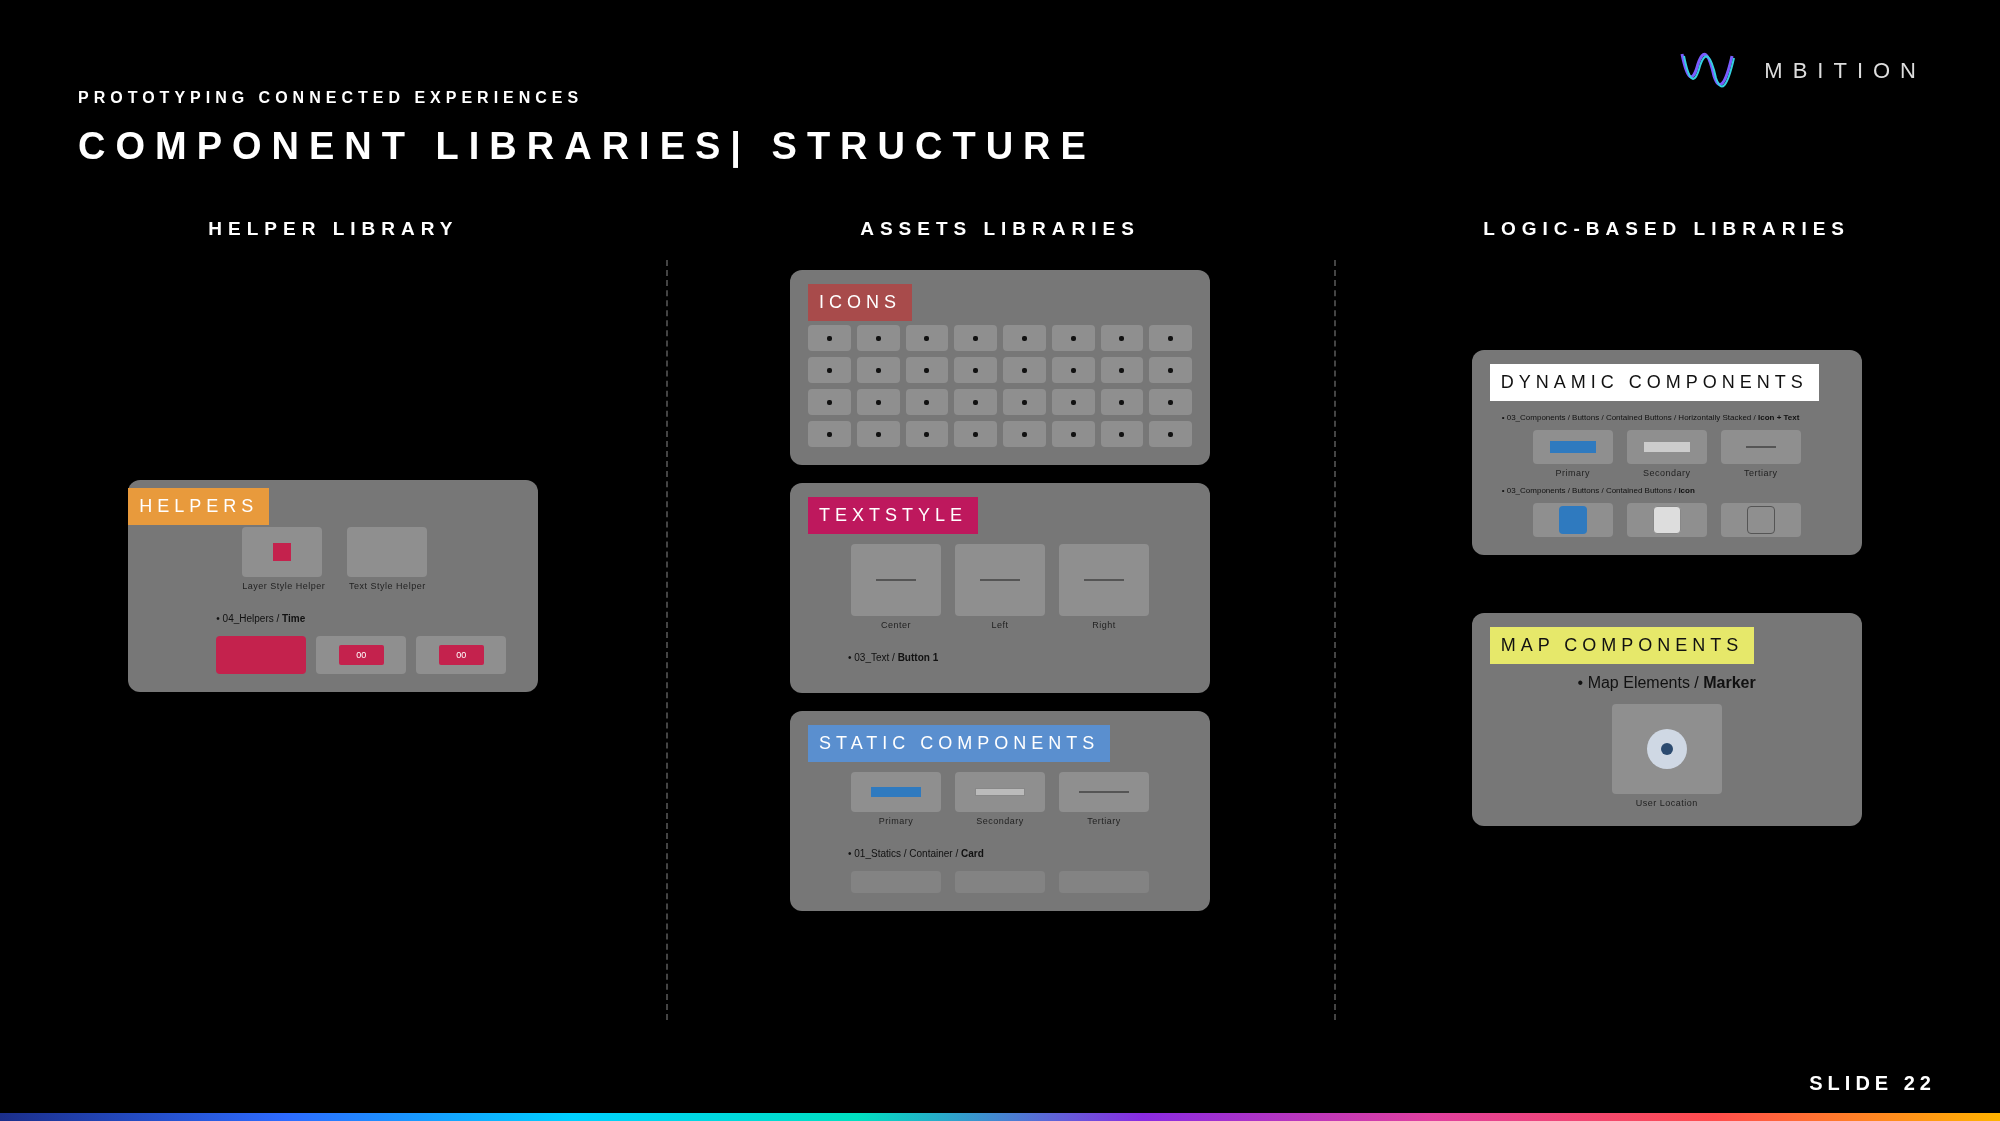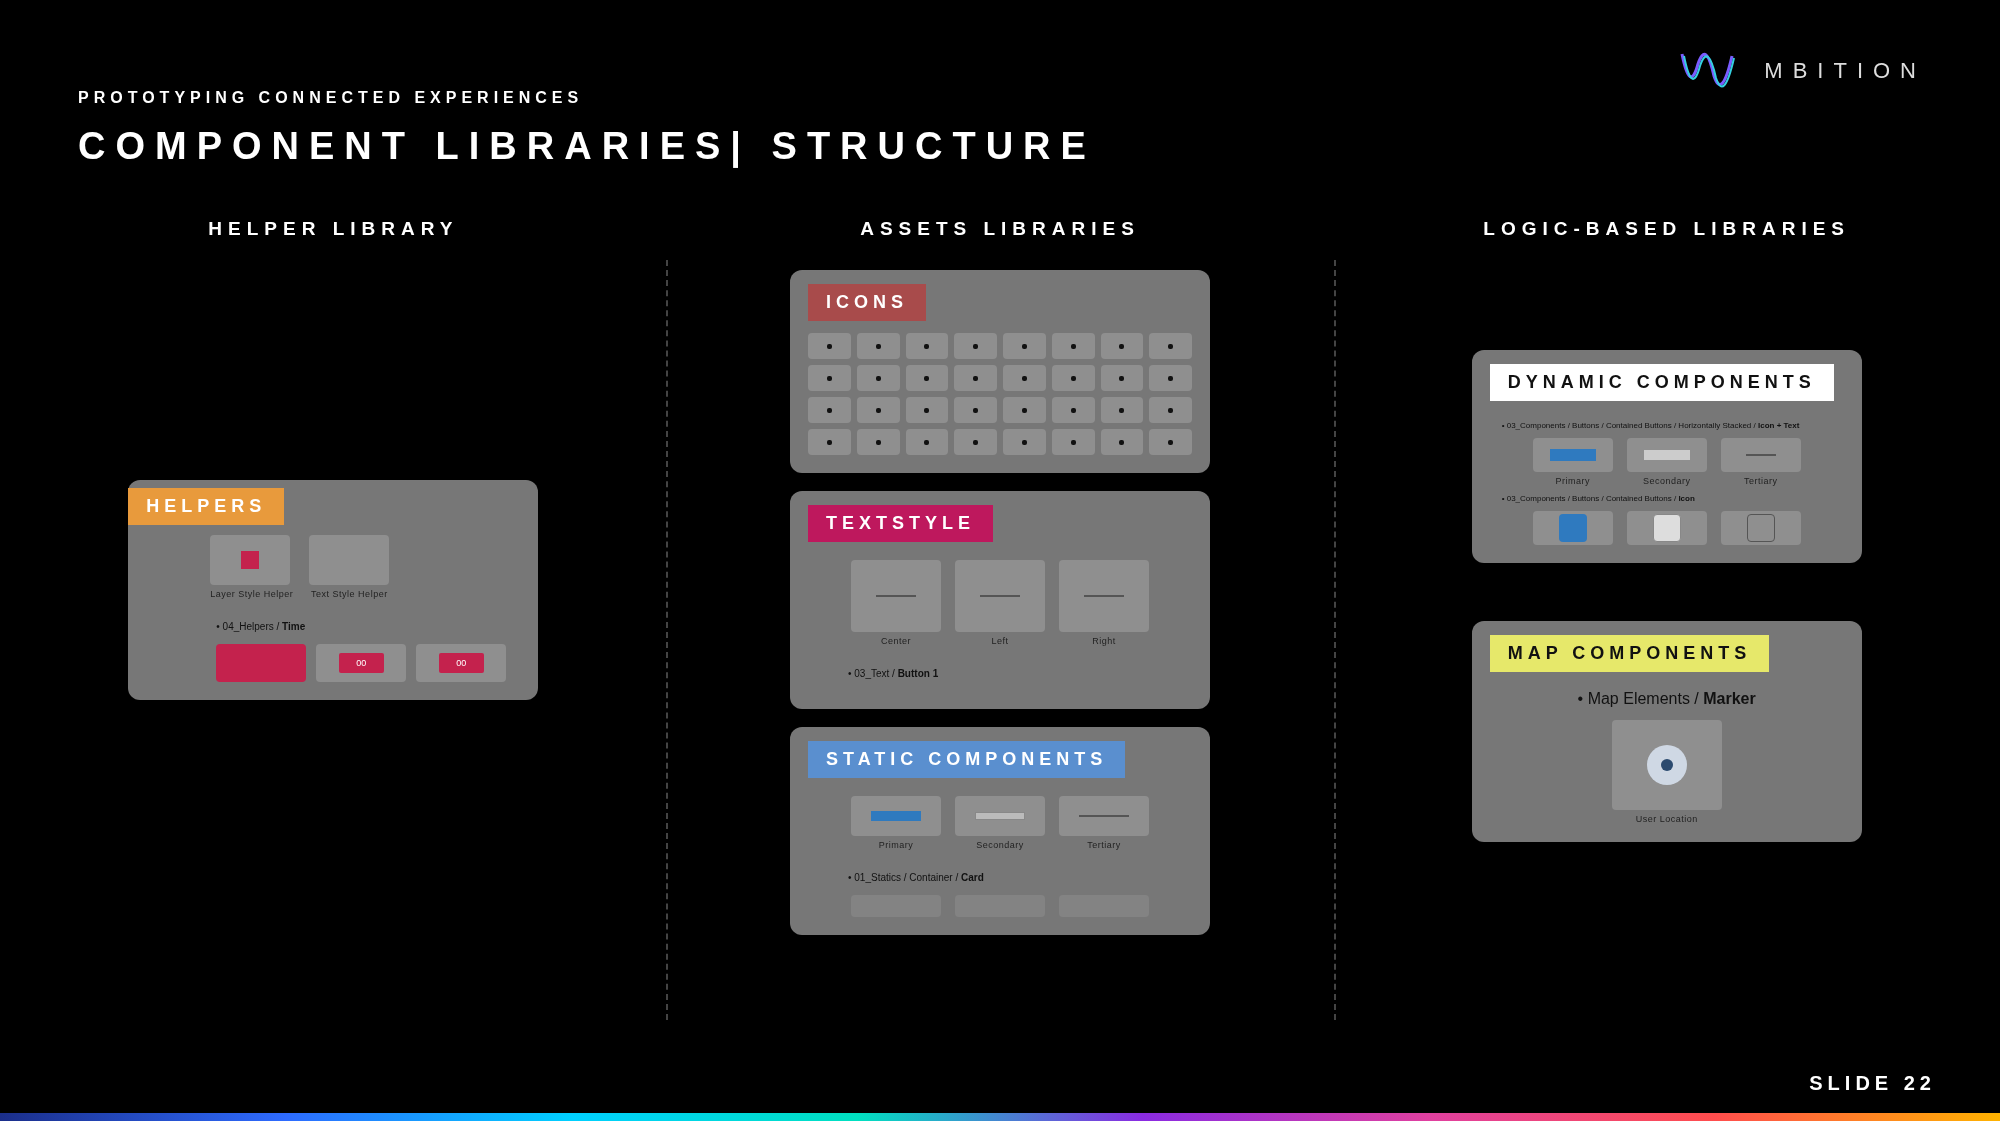--- a/index.html
+++ b/index.html
@@ -91,40 +91,40 @@
   .panel {
     background: #777;
     border-radius: 12px;
     padding: 14px 18px 18px 18px;
     margin-bottom: 18px;
     position: relative;
     color: #222;
   }
   .label {
     display: inline-block;
-    padding: 8px 18px;
+    padding: 8px 11px;
     font-size: 18px;
     letter-spacing: 5px;
-    font-weight: 700;
+    font-weight: 400;
     color: #fff;
-    margin-bottom: 12px;
+    margin-bottom: 4px;
   }
   .label.orange { background:#e89a3c; }
   .label.red    { background:#a84b4b; }
   .label.purple { background:#be185d; }
   .label.blue   { background:#5a8fcf; }
   .label.white  { background:#fff; color:#111; }
   .label.yellow { background:#e6e86a; color:#111; }
   .tile  { background:#8f8f8f; border-radius:4px; display:flex; align-items:center; justify-content:center; }
   .sub   { text-align:center; font-size:9px; color:#222; margin-top:4px; letter-spacing:0.5px; }
 
   
   .helpers-panel { width: 410px; margin-top: 210px; }
   .helpers-panel .label { position: relative; left: -18px; top: -6px; }
-  .helpers-row1 { display:flex; gap:16px; margin-top:-8px; margin-left:64px; }
+  .helpers-row1 { display:flex; gap:22px; margin-top:-8px; margin-left:96px; }
   .helpers-row1 .tile { width:80px; height:50px; flex-direction:column; }
   .sq { width:18px; height:18px; background:#c4224d; }
   .crumb { font-size:10px; color:#111; margin:22px 0 12px 70px; }
   .time-row { display:flex; gap:10px; margin-left:70px; }
   .time-row .tile { width:90px; height:38px; }
   .time-row .tile:first-child { background:#c4224d; }
   .time-row .pill { width:45px; height:20px; background:#c4224d; color:#fff; font-size:9px; display:flex; align-items:center; justify-content:center; border-radius:2px; margin:auto; }
 
   
   .icons-panel { width: 420px; }

